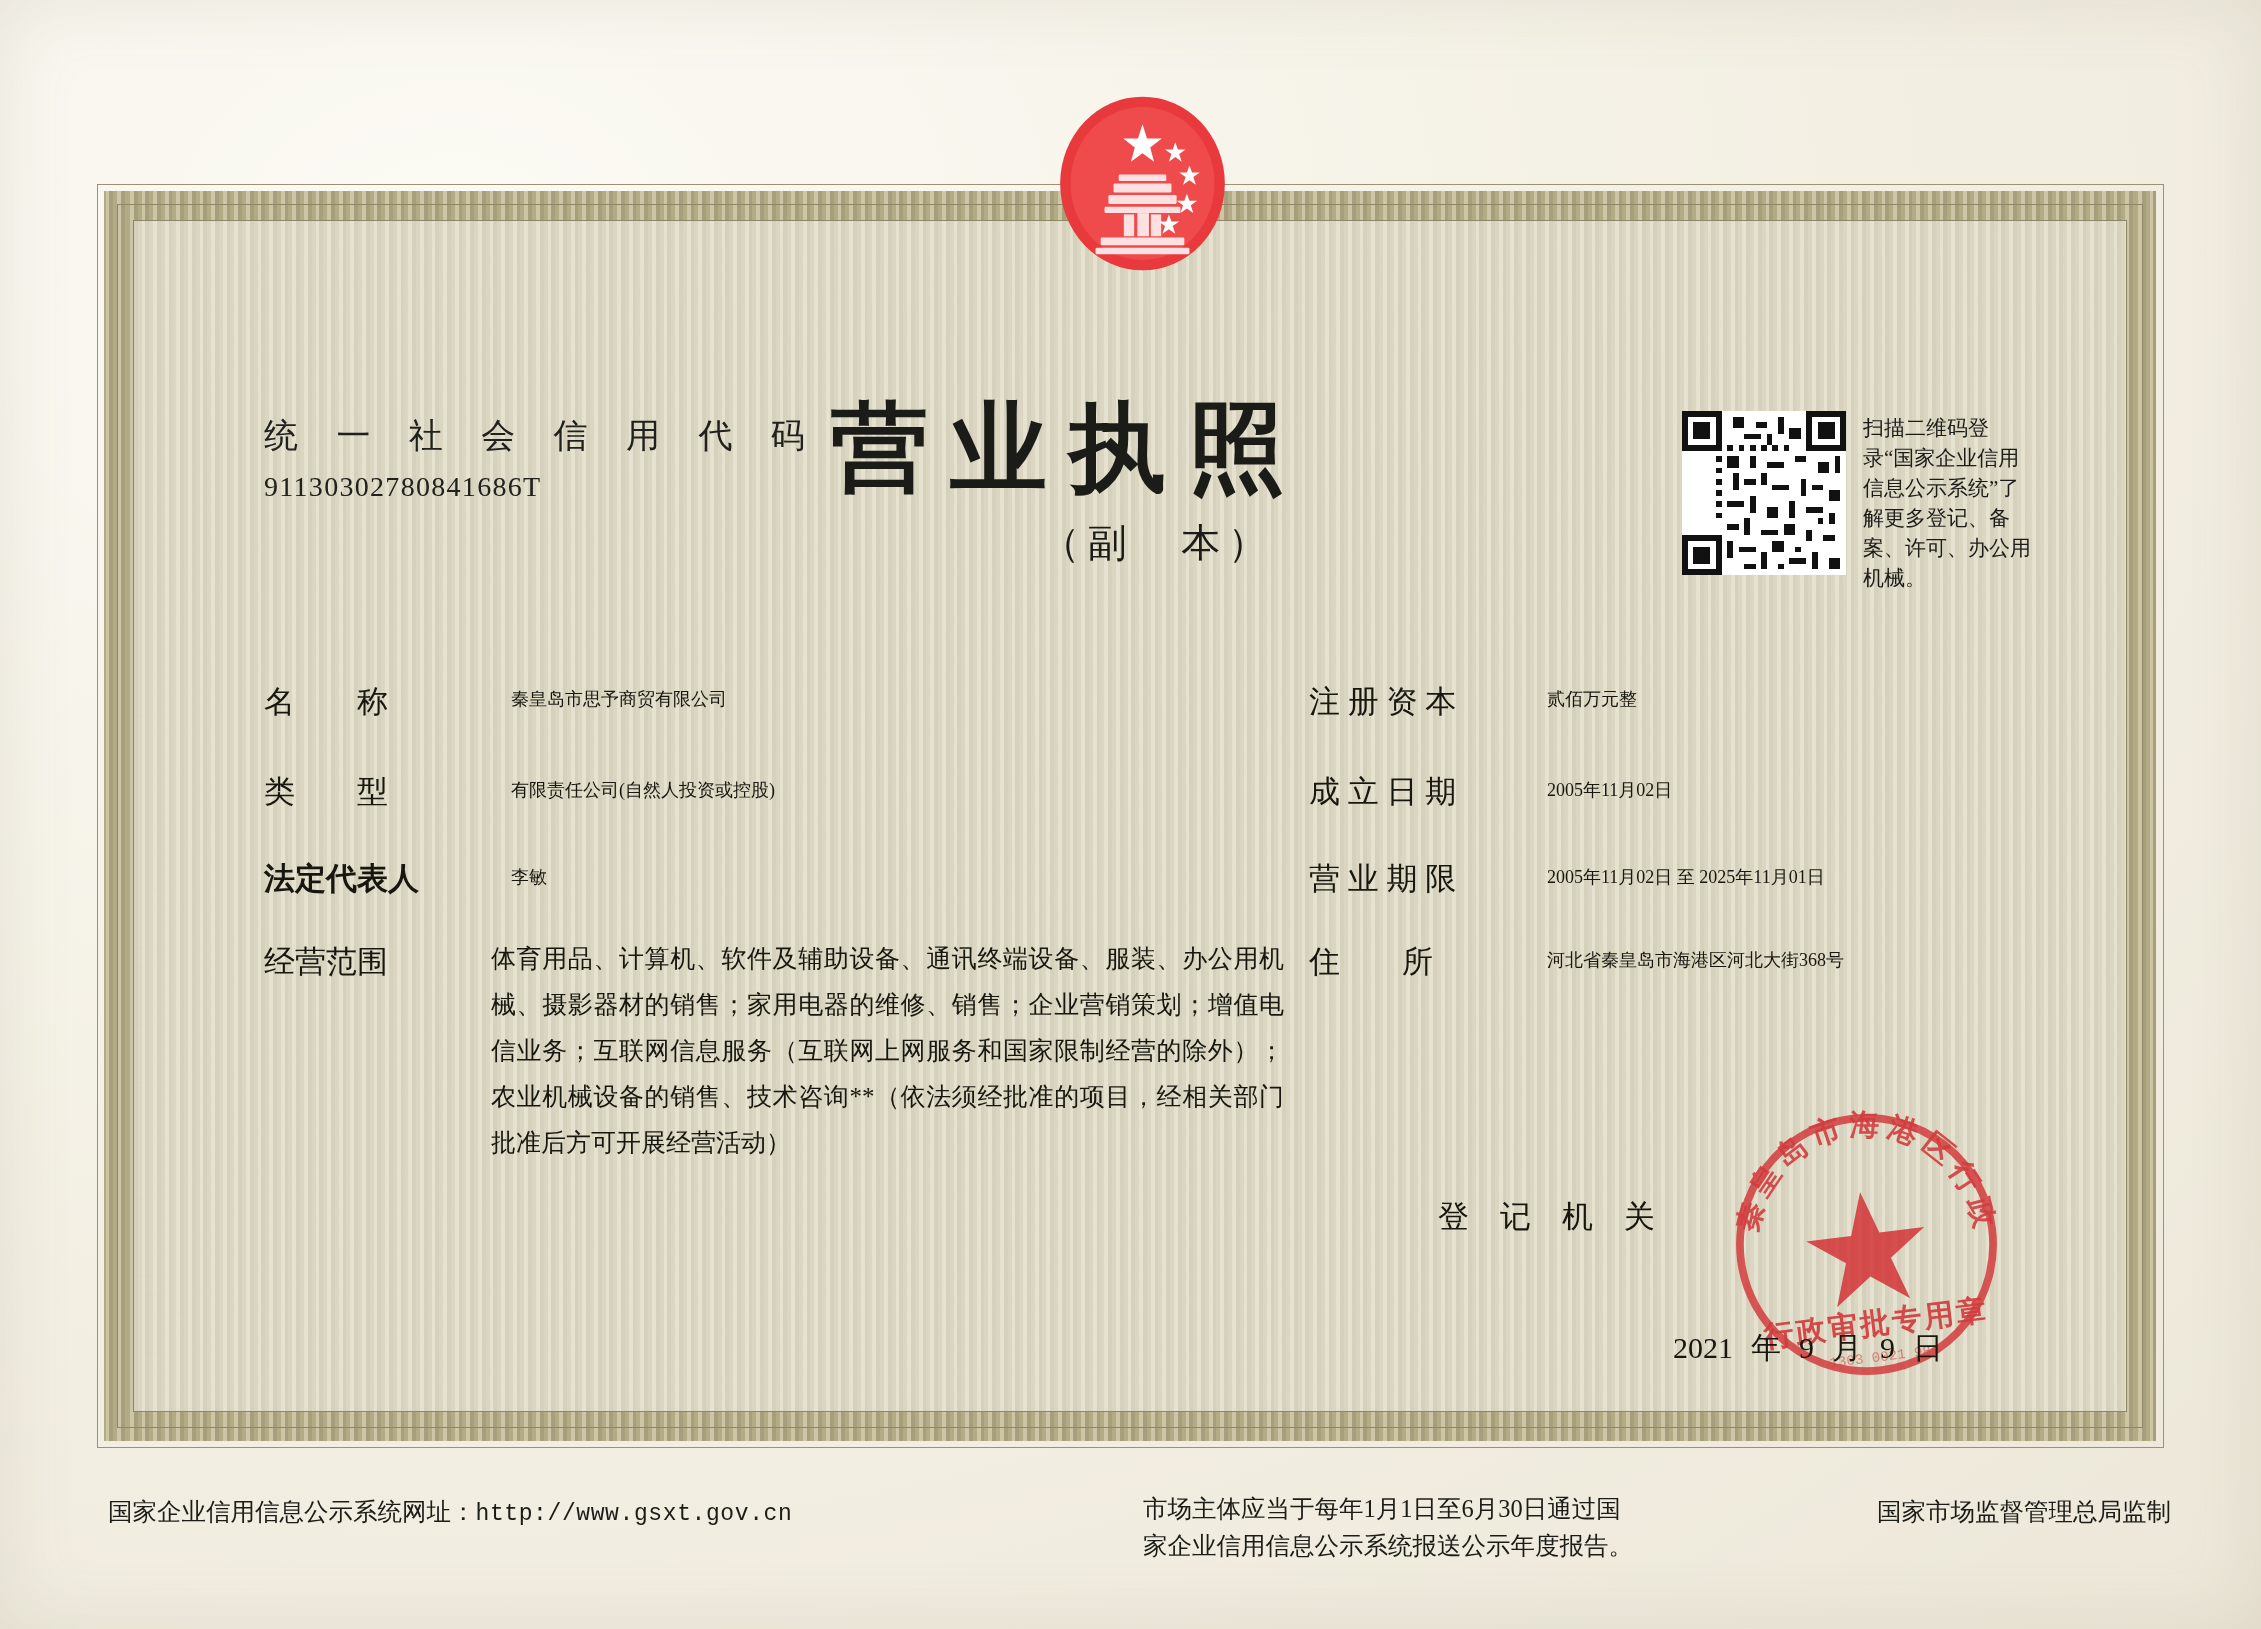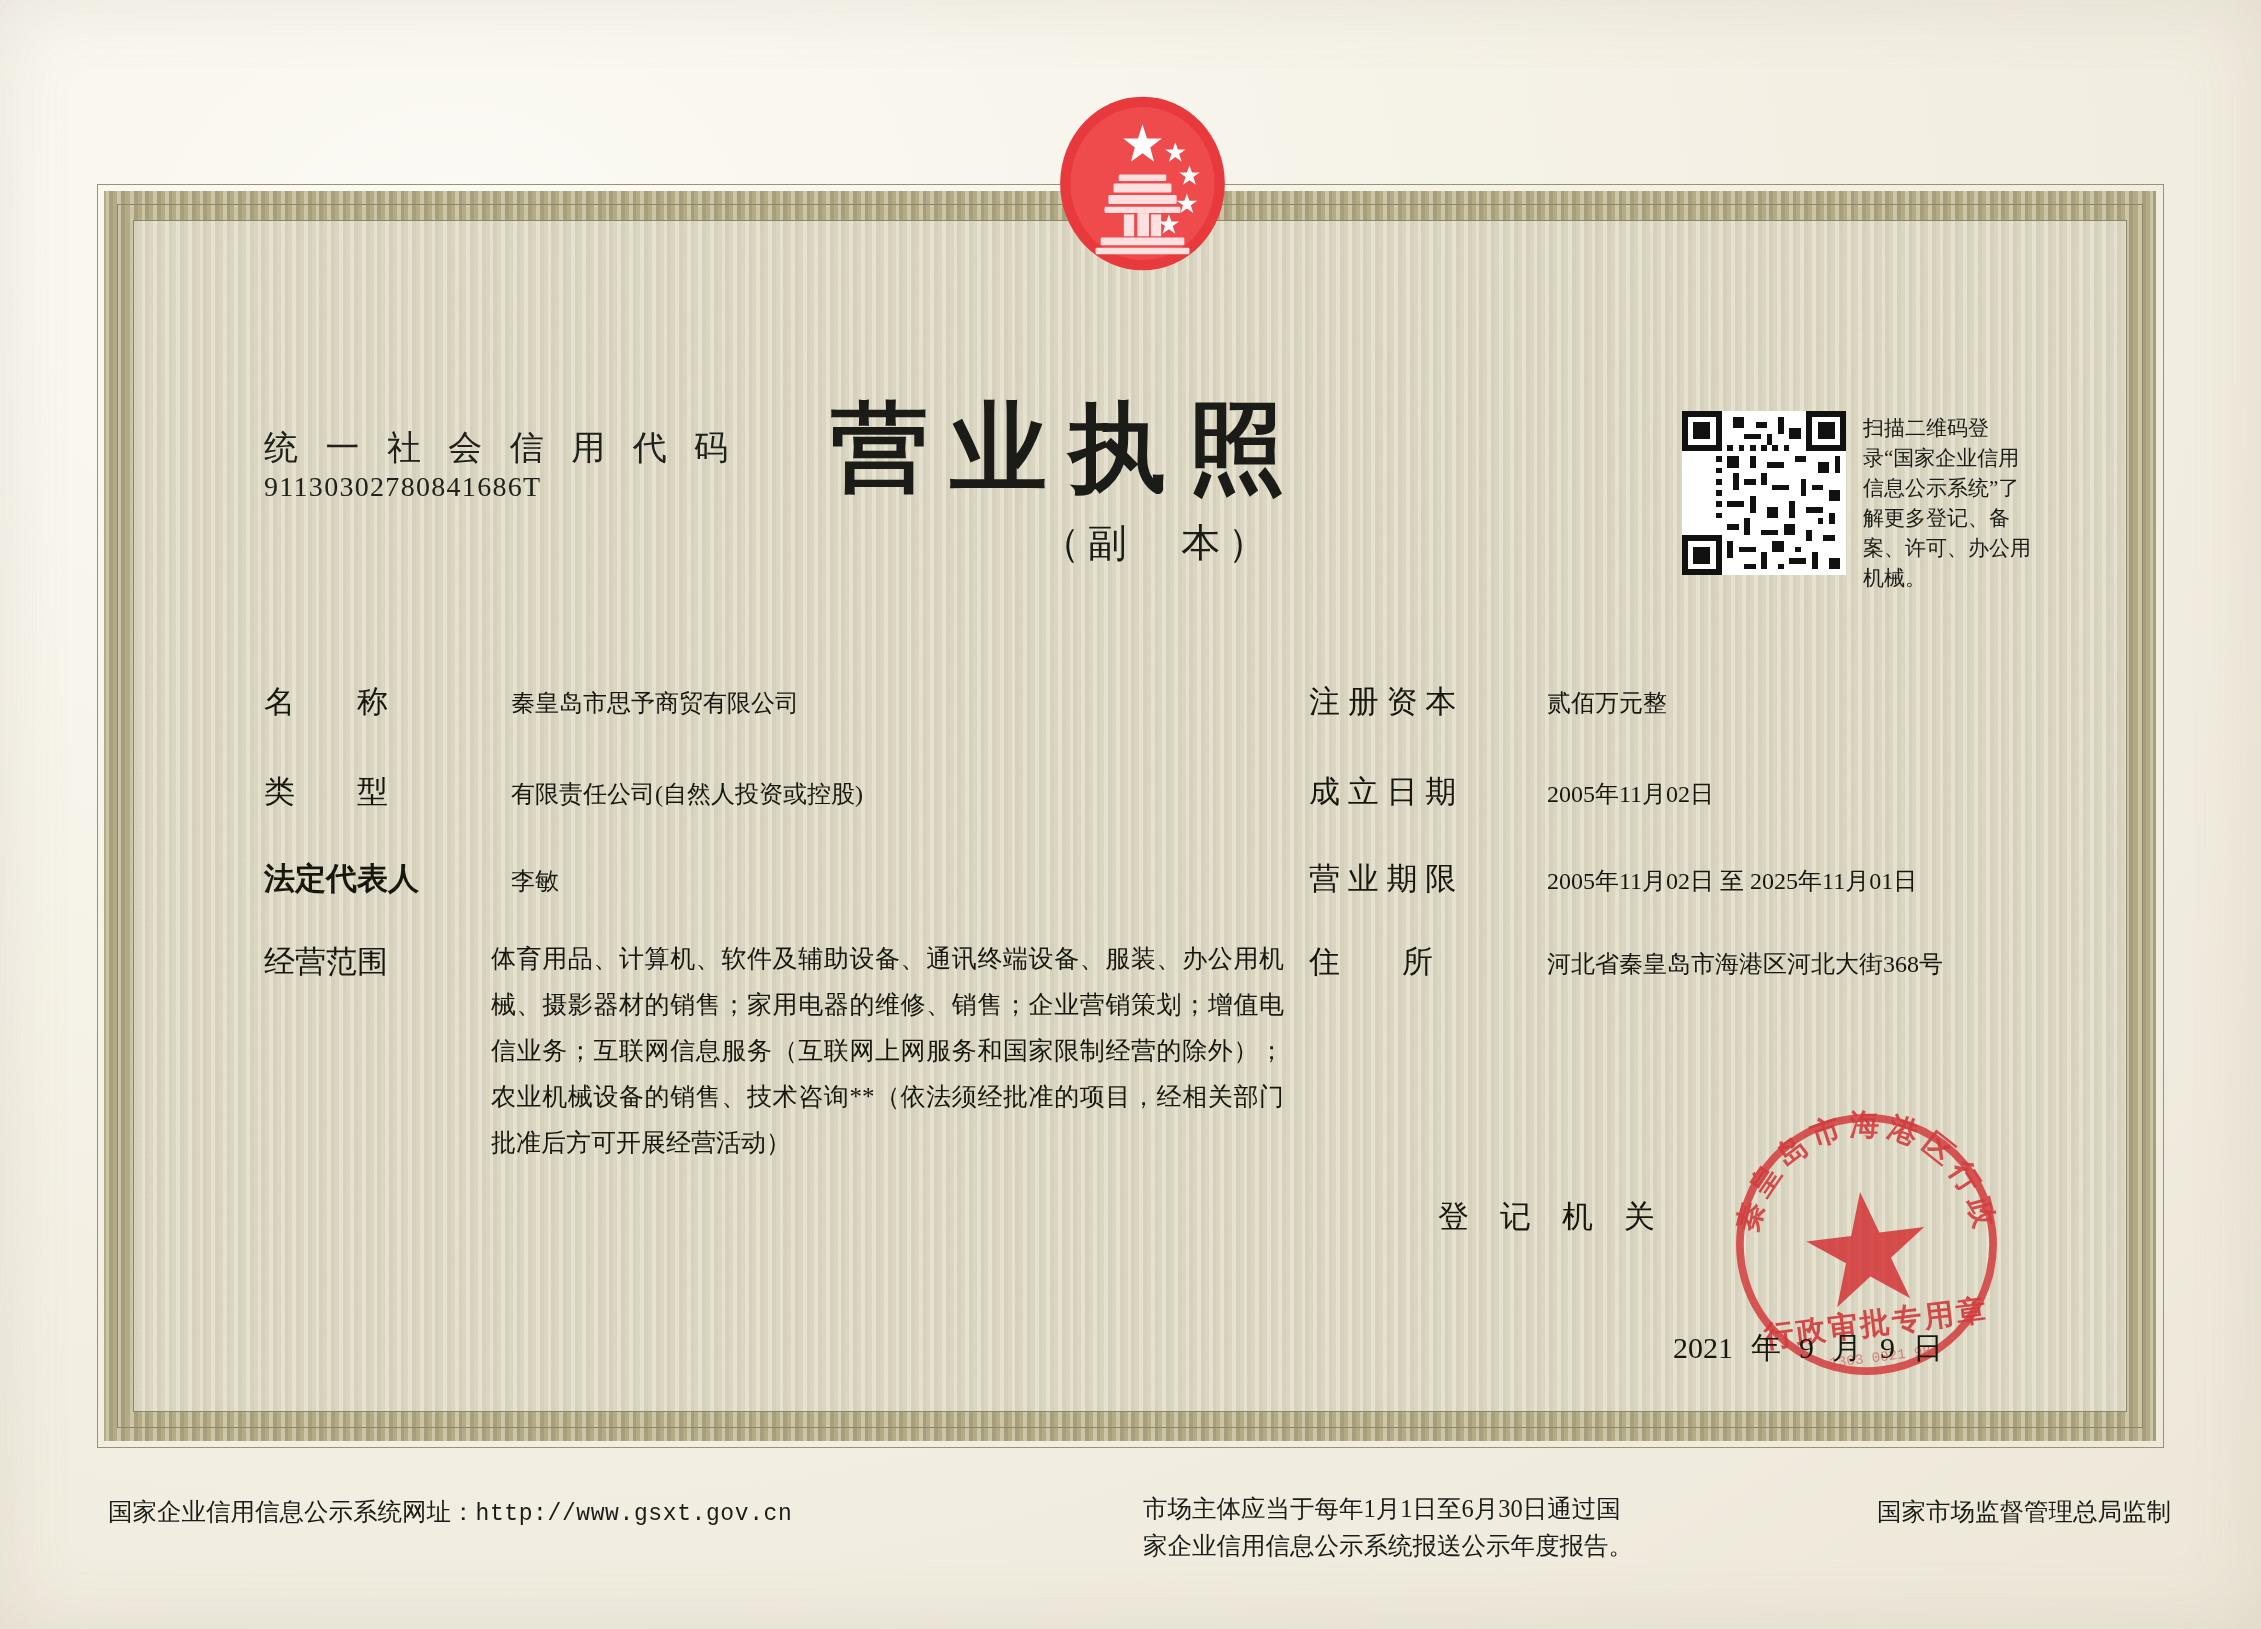--- a/index.html
+++ b/index.html
@@ -120,22 +120,22 @@
     font-size: 62px;
     letter-spacing: 26px;
     color: #e0d9c2;
     opacity: .85;
   }
 
   
   .credit-label {
     position: absolute;
     left: 264px;
-    top: 425px;
-    font-family: Liberation Sans, sans-serif;
+    top: 413px;
+    font-family: Liberation Mono, monospace;
     font-size: 34px;
     letter-spacing: 9px;
     color: #20201d;
     white-space: nowrap;
   }
   .credit-code {
     position: absolute;
     left: 264px;
     top: 471px;
     font-family: "Liberation Serif", serif;
@@ -196,21 +196,21 @@
   .field-label {
     position: absolute;
     font-family: "Liberation Serif", serif;
     font-size: 31px;
     color: #17170f;
     white-space: nowrap;
   }
   .field-value {
     position: absolute;
     font-family: "Liberation Serif", serif;
-    font-size: 24px;
+    font-size: 18px;
     color: #17170f;
     white-space: nowrap;
     padding-left: 20px;
   }
   .scope-block {
     position: absolute;
     left: 491px;
     top: 936px;
     width: 793px;
     font-family: "Liberation Serif", serif;

